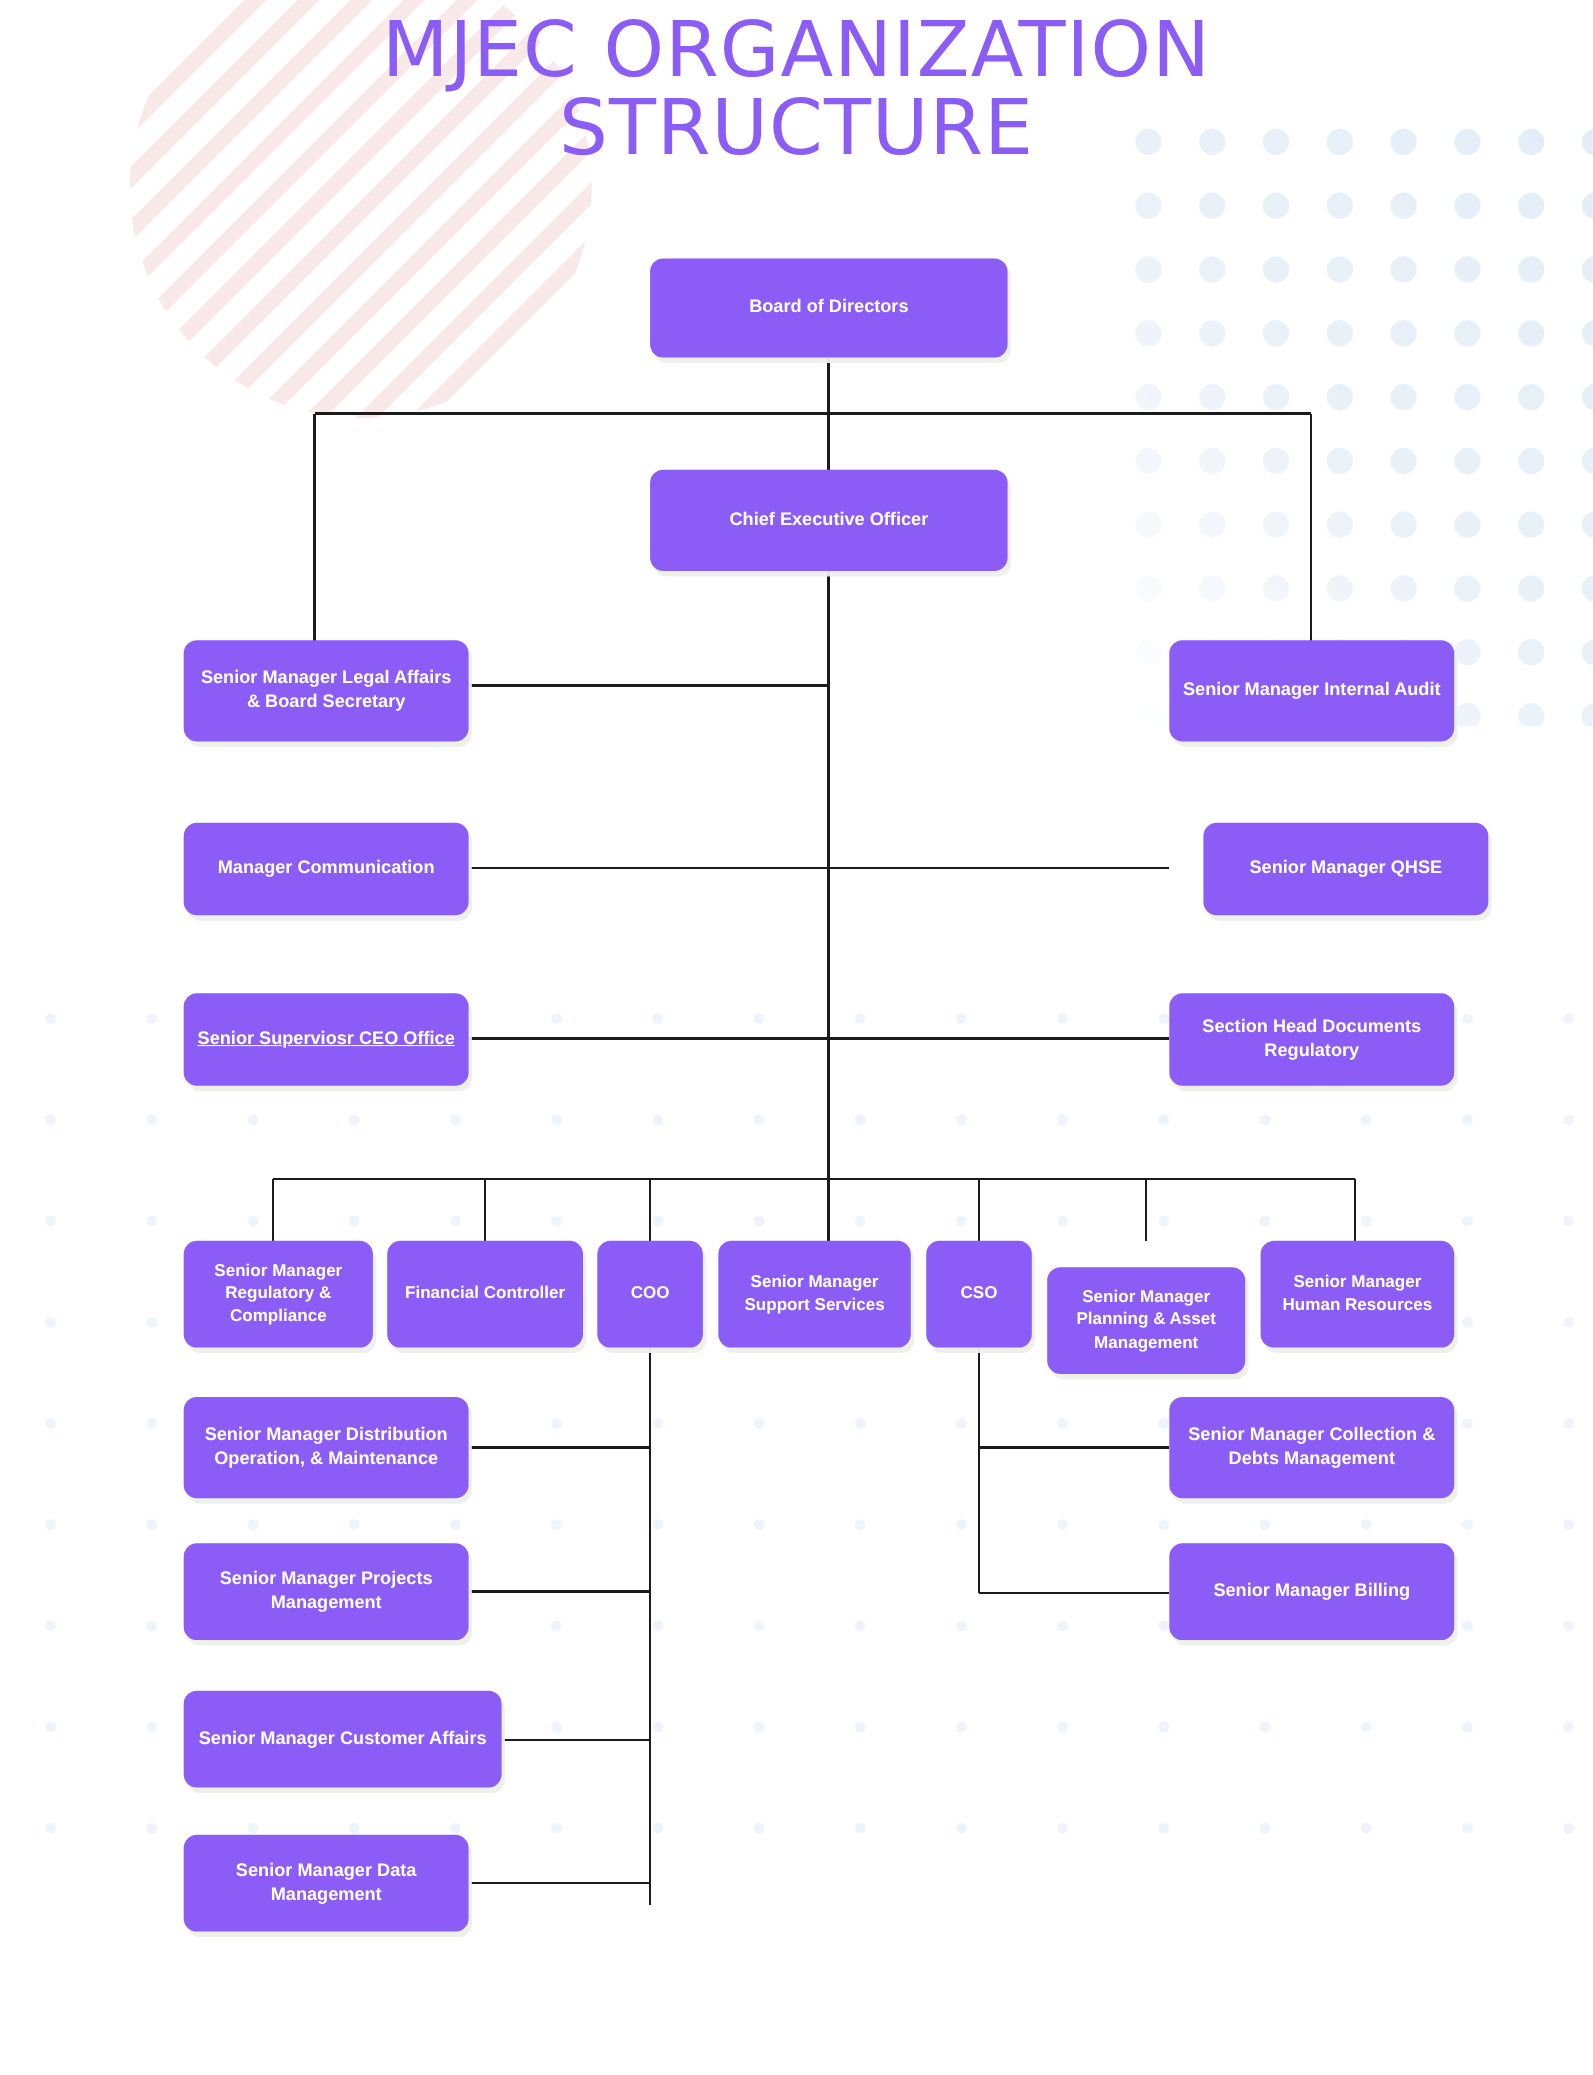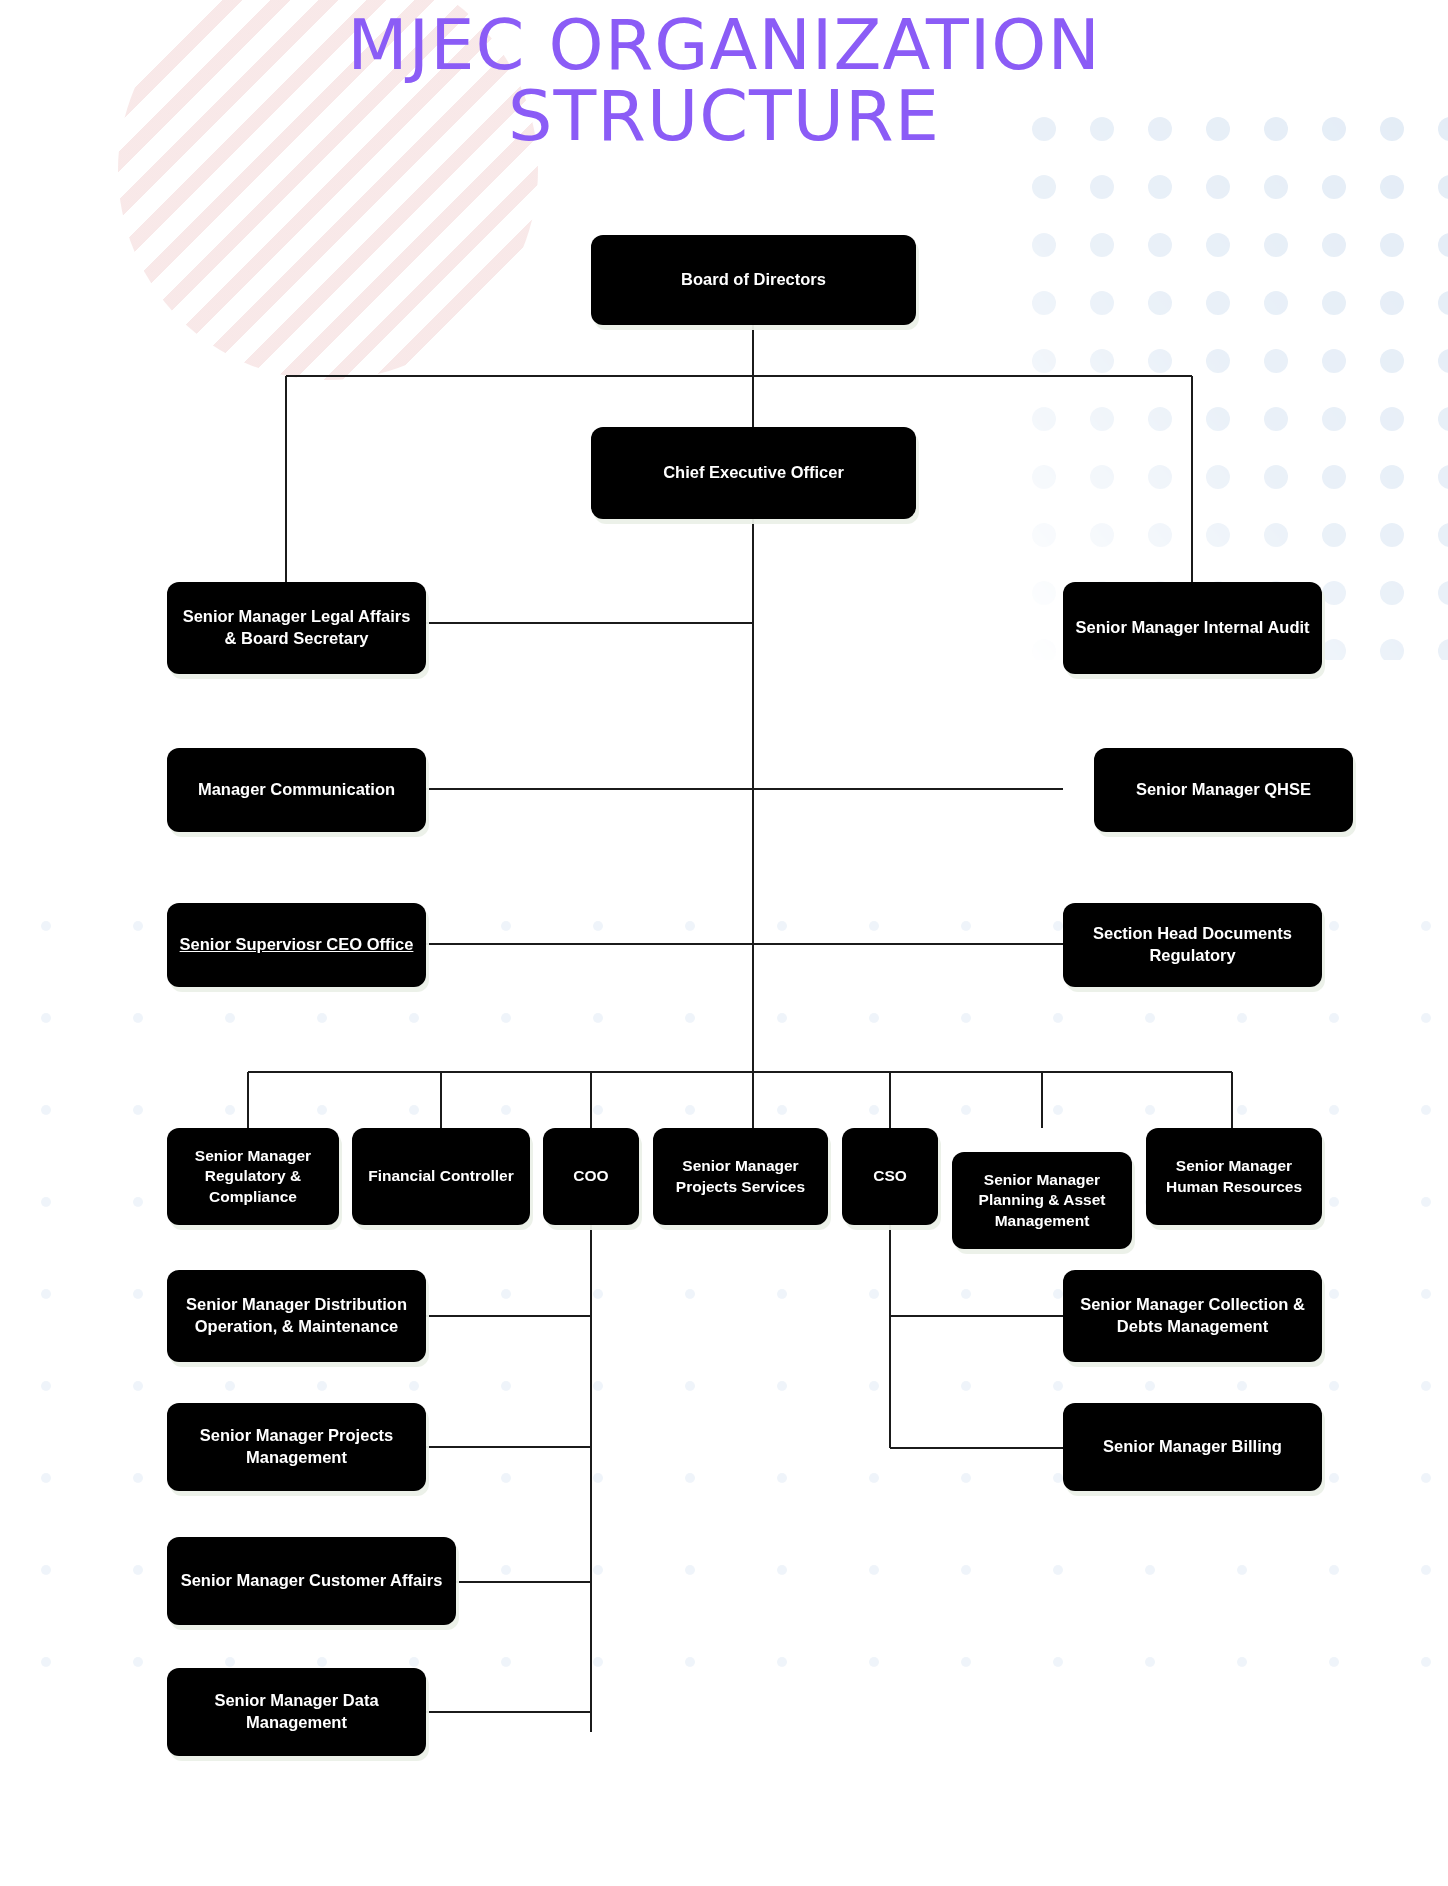--- a/index.html
+++ b/index.html
@@ -43,21 +43,21 @@
     font-weight:400;
     font-family:"DejaVu Sans","Liberation Sans",sans-serif;
   }
 
   
   #lines{position:absolute;left:0;top:0;width:1448px;height:1886px;}
 
   
   .node{
     position:absolute;
-    background:#000000;
+    background:#8b5cf6;
     border-radius:12px;
     box-shadow:3px 5px 0 rgba(235,240,232,0.95);
     display:flex;align-items:center;justify-content:center;
     text-align:center;
     color:#ffffff;
     font-size:16.5px;
     line-height:1.32;
     font-weight:700;
     padding:4px 8px;
     box-sizing:border-box;
@@ -179,21 +179,21 @@
 
   <div class="node" style="left:352px;top:1128px;width:178px;height:97px;font-size:15.5px;">
     <span>Financial Controller</span>
   </div>
 
   <div class="node" style="left:543px;top:1128px;width:96px;height:97px;font-size:15.5px;">
     <span>COO</span>
   </div>
 
   <div class="node" style="left:653px;top:1128px;width:175px;height:97px;font-size:15.5px;">
-    <span>Senior Manager Projects Services</span>
+    <span>Senior Manager Support Services</span>
   </div>
 
   <div class="node" style="left:842px;top:1128px;width:96px;height:97px;font-size:15.5px;">
     <span>CSO</span>
   </div>
 
   <div class="node" style="left:952px;top:1152px;width:180px;height:97px;font-size:15.5px;">
     <span>Senior Manager Planning &amp; Asset Management</span>
   </div>
 

